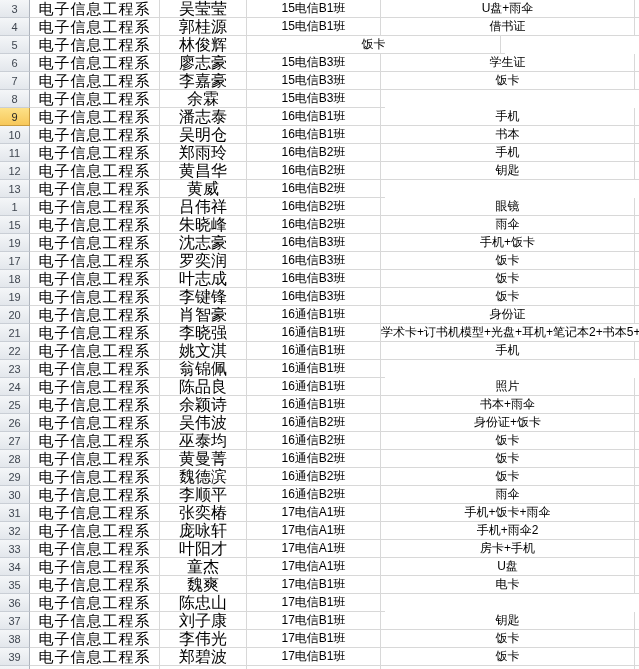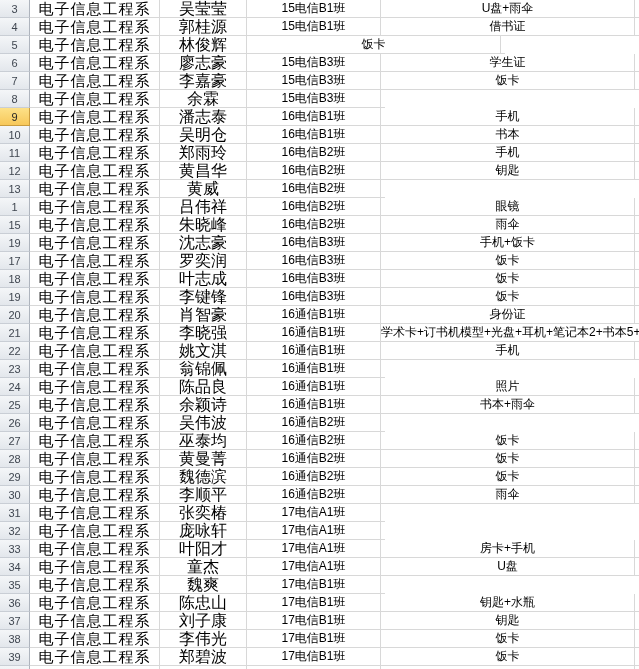--- a/index.html
+++ b/index.html
@@ -487,20 +487,23 @@
     </div>
     <div class="cell col-b">
       <span>电子信息工程系</span>
     </div>
     <div class="cell col-c">
       <span>吴伟波</span>
     </div>
     <div class="cell col-d">
       <span>16通信B2班</span>
     </div>
+    <div class="cell col-e">
+      <span>身份证+饭卡</span>
+    </div>
     <div class="cell col-f"></div>
   </div>
 
   <div class="row">
     <div class="rh">
       <span>27</span>
     </div>
     <div class="cell col-b">
       <span>电子信息工程系</span>
     </div>
@@ -579,36 +582,42 @@
     </div>
     <div class="cell col-b">
       <span>电子信息工程系</span>
     </div>
     <div class="cell col-c">
       <span>张奕椿</span>
     </div>
     <div class="cell col-d">
       <span>17电信A1班</span>
     </div>
+    <div class="cell col-e">
+      <span>手机+饭卡+雨伞</span>
+    </div>
     <div class="cell col-f"></div>
   </div>
 
   <div class="row">
     <div class="rh">
       <span>32</span>
     </div>
     <div class="cell col-b">
       <span>电子信息工程系</span>
     </div>
     <div class="cell col-c">
       <span>庞咏轩</span>
     </div>
     <div class="cell col-d">
       <span>17电信A1班</span>
     </div>
+    <div class="cell col-e">
+      <span>手机+雨伞2</span>
+    </div>
     <div class="cell col-f"></div>
   </div>
 
   <div class="row">
     <div class="rh">
       <span>33</span>
     </div>
     <div class="cell col-b">
       <span>电子信息工程系</span>
     </div>
@@ -649,39 +658,39 @@
     </div>
     <div class="cell col-b">
       <span>电子信息工程系</span>
     </div>
     <div class="cell col-c">
       <span>魏爽</span>
     </div>
     <div class="cell col-d">
       <span>17电信B1班</span>
     </div>
+    <div class="cell col-e">
+      <span>电卡</span>
+    </div>
     <div class="cell col-f"></div>
   </div>
 
   <div class="row">
     <div class="rh">
       <span>36</span>
     </div>
     <div class="cell col-b">
       <span>电子信息工程系</span>
     </div>
     <div class="cell col-c">
       <span>陈忠山</span>
     </div>
     <div class="cell col-d">
       <span>17电信B1班</span>
     </div>
-    <div class="cell col-e">
-      <span>钥匙+水瓶</span>
-    </div>
     <div class="cell col-f"></div>
   </div>
 
   <div class="row">
     <div class="rh">
       <span>37</span>
     </div>
     <div class="cell col-b">
       <span>电子信息工程系</span>
     </div>

